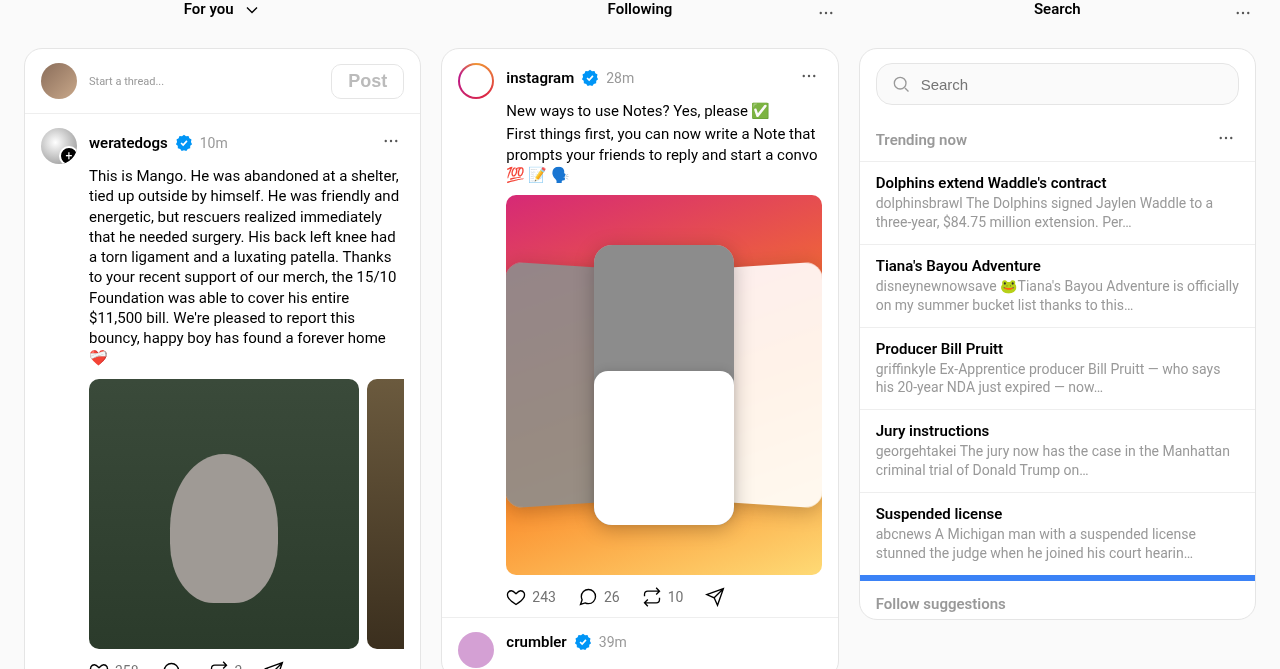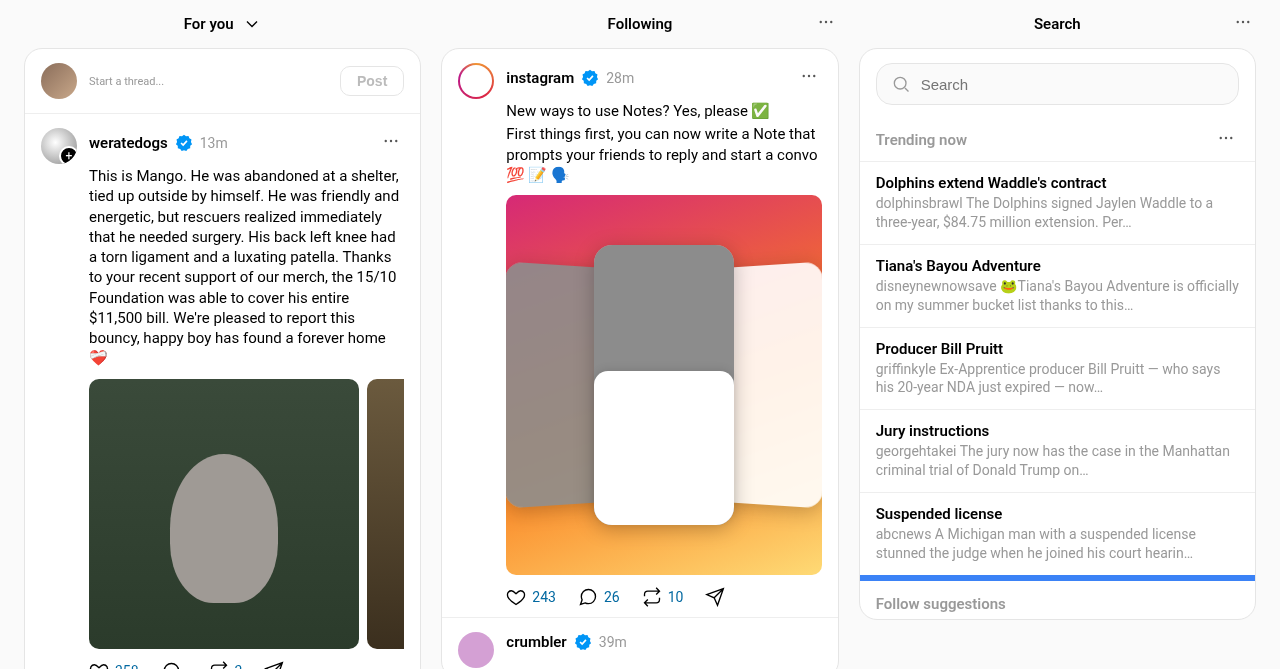--- a/index.html
+++ b/index.html
@@ -1,41 +1,41 @@
 <!DOCTYPE html>
 <html><head>
 <meta charset="utf-8">
 <style>
 * { box-sizing: border-box; margin: 0; padding: 0; }
 body { font-family: -apple-system, BlinkMacSystemFont, "Segoe UI", Roboto, Helvetica, Arial, sans-serif; background: #fafafa; color: #000; font-size: 14px; }
 .app { display: flex; gap: 20px; padding: 0 24px; max-width: 1280px; margin: 0 auto; }
 .col { flex: 1; display: flex; flex-direction: column; min-width: 0; }
-.col-header { display: flex; align-items: center; justify-content: center; position: relative; height: 48px; font-weight: 600; font-size: 15px; color: #000; }
+.col-header { display: flex; justify-content: center; position: relative; height: 48px; font-weight: 600; font-size: 15px; color: #000; }
 .col-header .chev { margin-left: 8px; }
 .col-header .more { position: absolute; right: 0; }
 .card { background: #fff; border: 1px solid #e5e5e5; border-radius: 18px; overflow: hidden; }
 .composer { display: flex; align-items: center; padding: 14px 16px; gap: 12px; }
 .avatar { width: 36px; height: 36px; border-radius: 50%; background: #ccc; flex-shrink: 0; overflow:hidden; }
 .avatar-badge { position: relative; }
 .avatar-badge::after { content: "+"; position: absolute; right: -2px; bottom: -2px; width: 16px; height: 16px; background: #000; color: #fff; border-radius: 50%; font-size: 12px; display: flex; align-items: center; justify-content: center; border: 2px solid #fff; }
 .composer-input { flex: 1; color: #999; font-size: 11px; }
-.post-btn { border: 1px solid #e5e5e5; background: #fff; color: #bbb; padding: 6px 16px; border-radius: 10px; font-size: 14px; font-weight: 600; }
+.post-btn { border: 1px solid #e5e5e5; background: #fff; color: #bbb; padding: 6px 16px; border-radius: 10px; font-size: 18px; font-weight: 600; }
 .post { padding: 14px 16px 10px 16px; border-top: 1px solid #eee; }
 .post:first-child { border-top: none; }
 .post-row { display: flex; gap: 12px; }
 .post-body { flex: 1; min-width: 0; }
 .post-head { display: flex; align-items: center; gap: 6px; }
 .uname { font-weight: 600; font-size: 15px; }
 .verified { color: #0095f6; }
 .time { color: #999; font-size: 14px; }
 .post-more { margin-left: auto; color: #999; }
 .post-text { font-size: 15px; line-height: 1.35; margin-top: 9px; word-wrap: break-word; }
 .post-media { margin-top: 10px; display: flex; gap: 8px; overflow: hidden; }
 .media-box { border-radius: 10px; background: #ddd; flex-shrink: 0; }
-.actions { display: flex; align-items: center; gap: 22px; margin-top: 12px; padding-left: 48px; color: #0369a1; font-size: 14px; }
+.actions { display: flex; align-items: center; gap: 22px; margin-top: 12px; padding-left: 48px; color: #737373; font-size: 14px; }
 .act { display: flex; align-items: center; gap: 6px; cursor: pointer; }
 .icon { width: 20px; height: 20px; display: inline-flex; align-items: center; justify-content: center; }
 .icon svg { width: 100%; height: 100%; stroke: #000; stroke-width: 1.6; fill: none; }
 .search-box { display: flex; align-items: center; gap: 10px; background: #fafafa; border: 1px solid #e5e5e5; border-radius: 16px; padding: 10px 14px; margin: 14px 16px 6px 16px; color: #999; }
 .search-box input { border: none; background: transparent; outline: none; flex: 1; font-size: 15px; color: #000; }
 .section-title { display:flex; align-items:center; justify-content:space-between; color: #999; font-weight: 600; font-size: 15px; padding: 14px 16px 6px 16px; }
 .trend { padding: 12px 16px; border-top: 1px solid #eee; cursor: pointer; }
 .trend-title { font-weight: 600; font-size: 15px; margin-bottom: 2px; }
 .trend-desc { color: #999; font-size: 14px; line-height: 1.35; display: -webkit-box; -webkit-line-clamp: 2; -webkit-box-orient: vertical; overflow: hidden; }
 .trend-src { color: #999; font-weight: 400; }
@@ -111,21 +111,21 @@
         <div class="post-row">
           <div class="avatar avatar-badge" style="background:radial-gradient(circle at 40% 40%,#fff,#888)"></div>
           <div class="post-body">
             <div class="post-head">
               <span class="uname">weratedogs</span>
               <span class="icon verified">
                   <svg viewBox="0 0 24 24">
                     <use href="#i-verify"></use>
                   </svg>
                 </span>
-              <span class="time">13m</span>
+              <span class="time">10m</span>
               <span class="post-more more-dots"><svg viewBox="0 0 24 24">
                     <use href="#i-more"></use>
                   </svg></span>
             </div>
             <div class="post-text">This is Mango. He was abandoned at a shelter, tied up outside by himself. He was friendly and energetic, but rescuers realized immediately that he needed surgery. His back left knee had a torn ligament and a luxating patella. Thanks to your recent support of our merch, the 15/10 Foundation was able to cover his entire $11,500 bill. We're pleased to report this bouncy, happy boy has found a forever home ❤️‍🩹</div>
             <div class="post-media">
               <div class="media-box dog-img"></div>
               <div class="media-box" style="width:50px;height:270px;background:linear-gradient(#6b5a3e,#3b2f1e)"></div>
             </div>
           </div>

